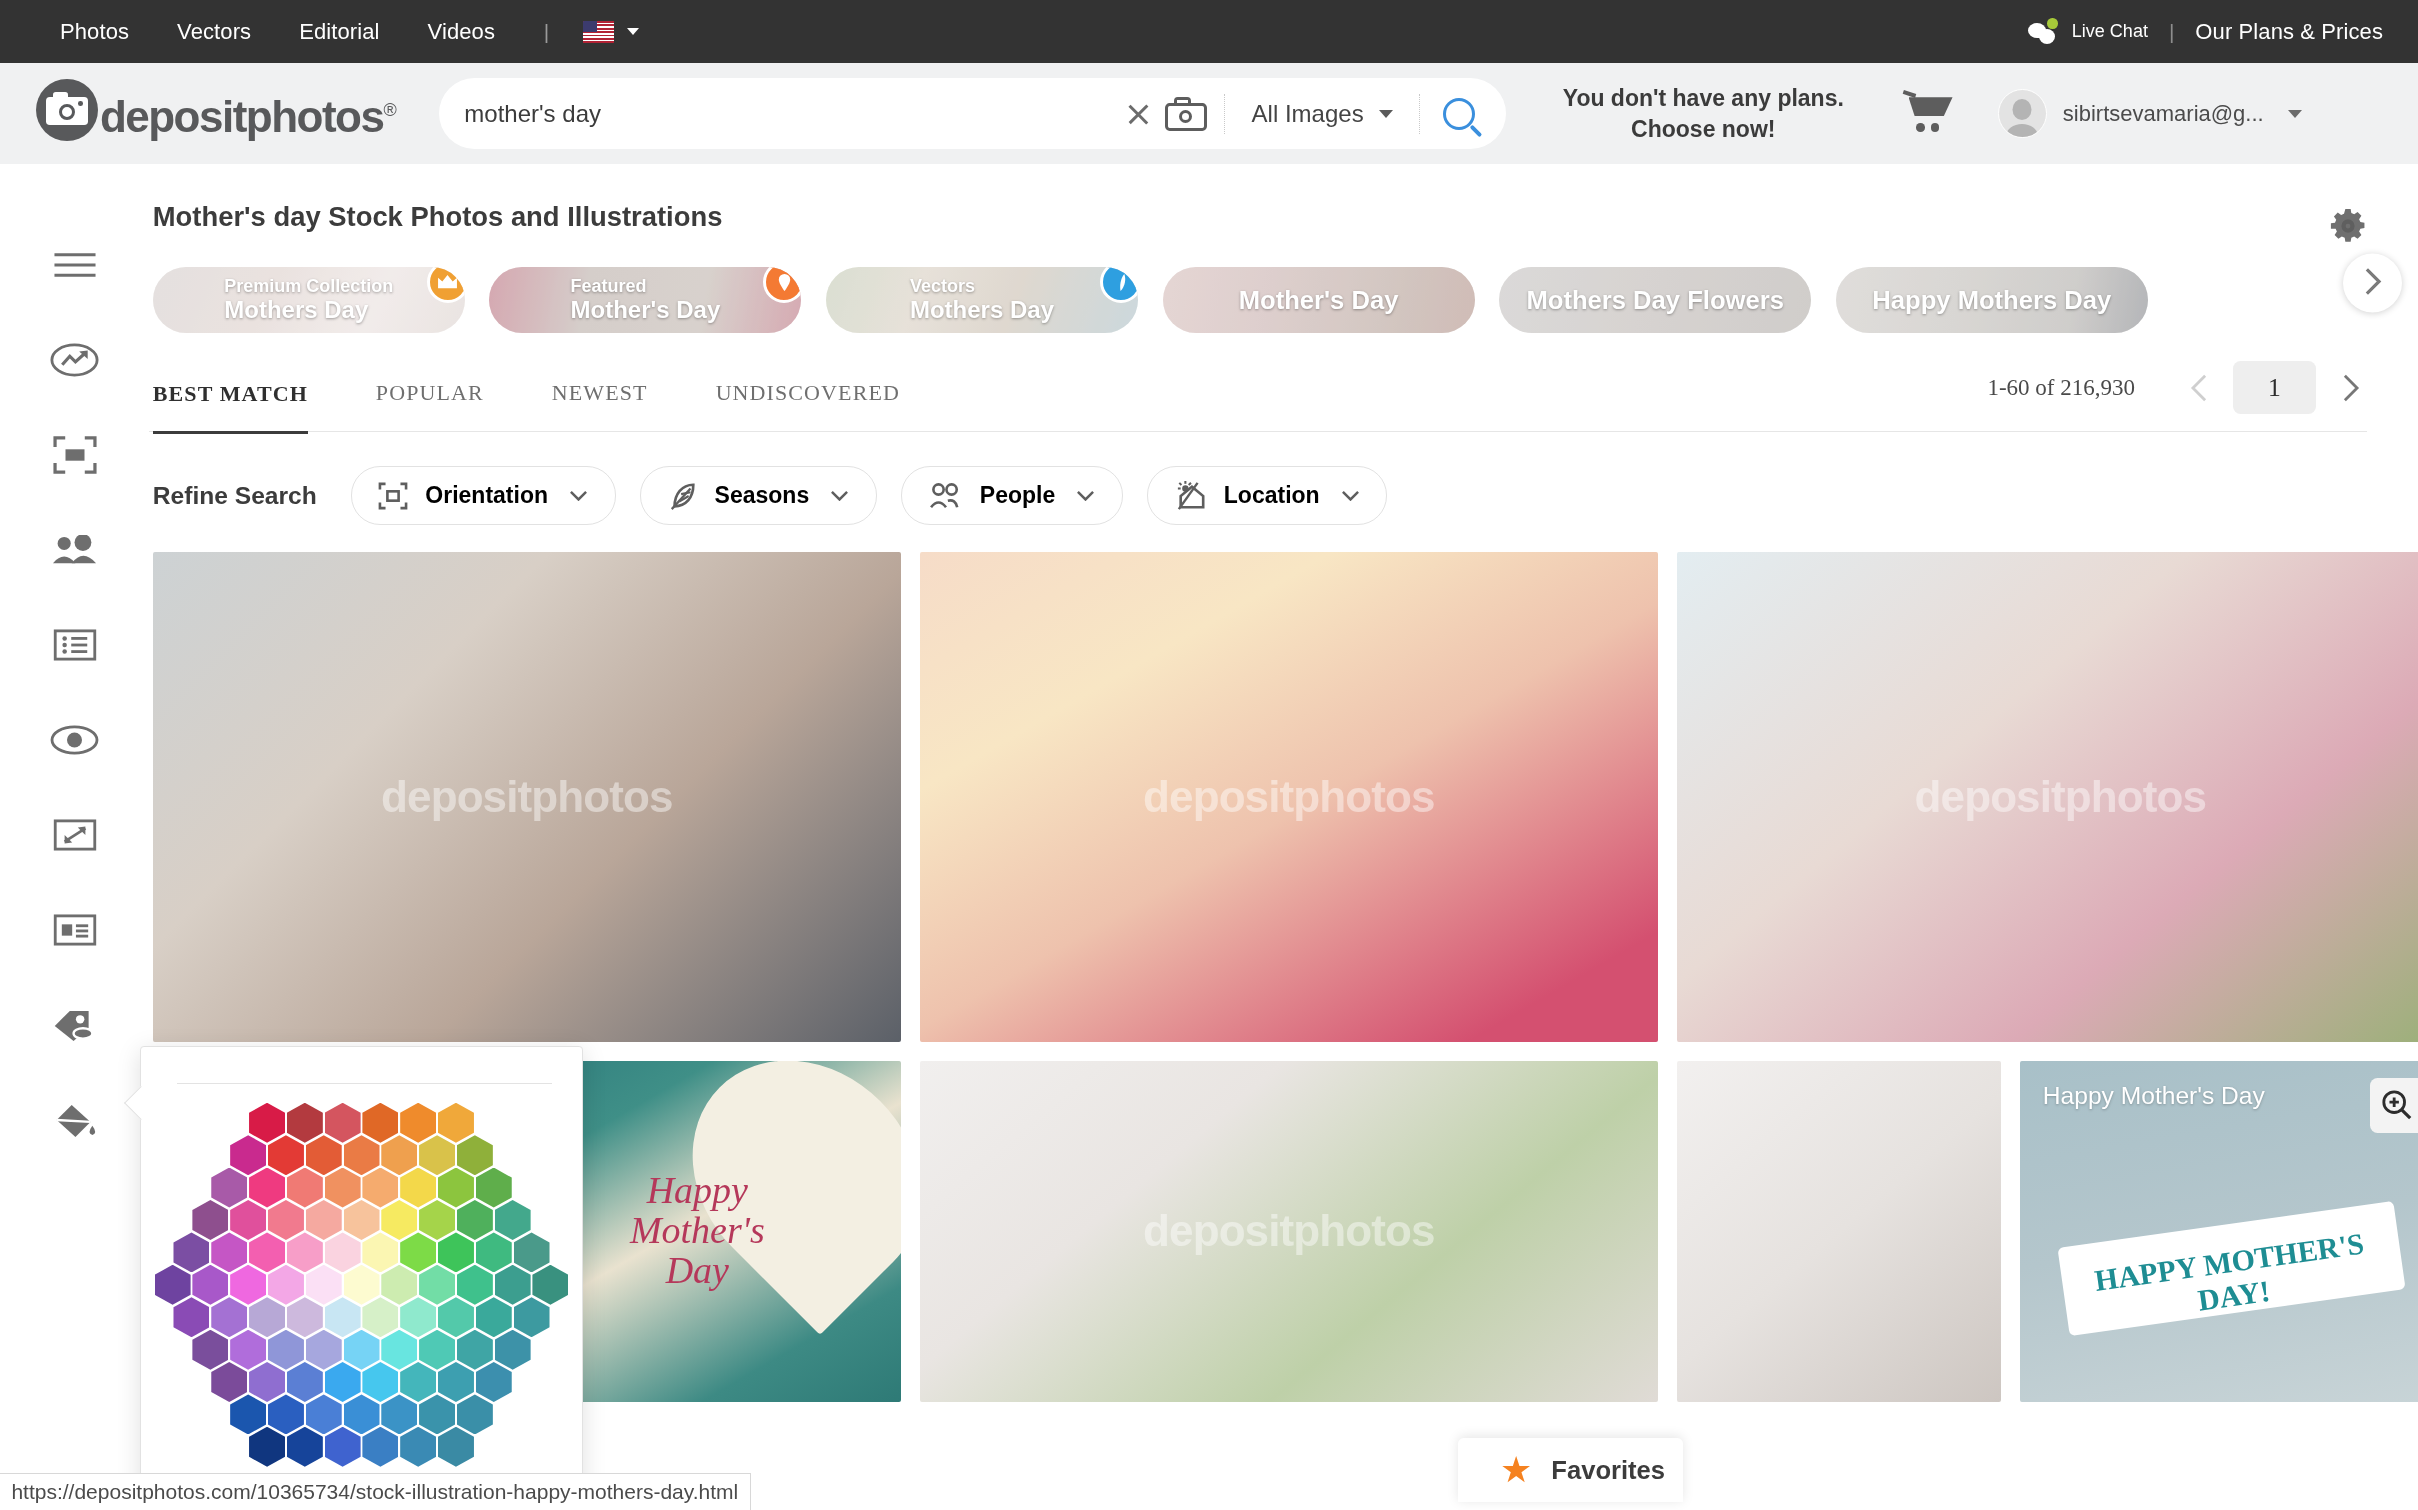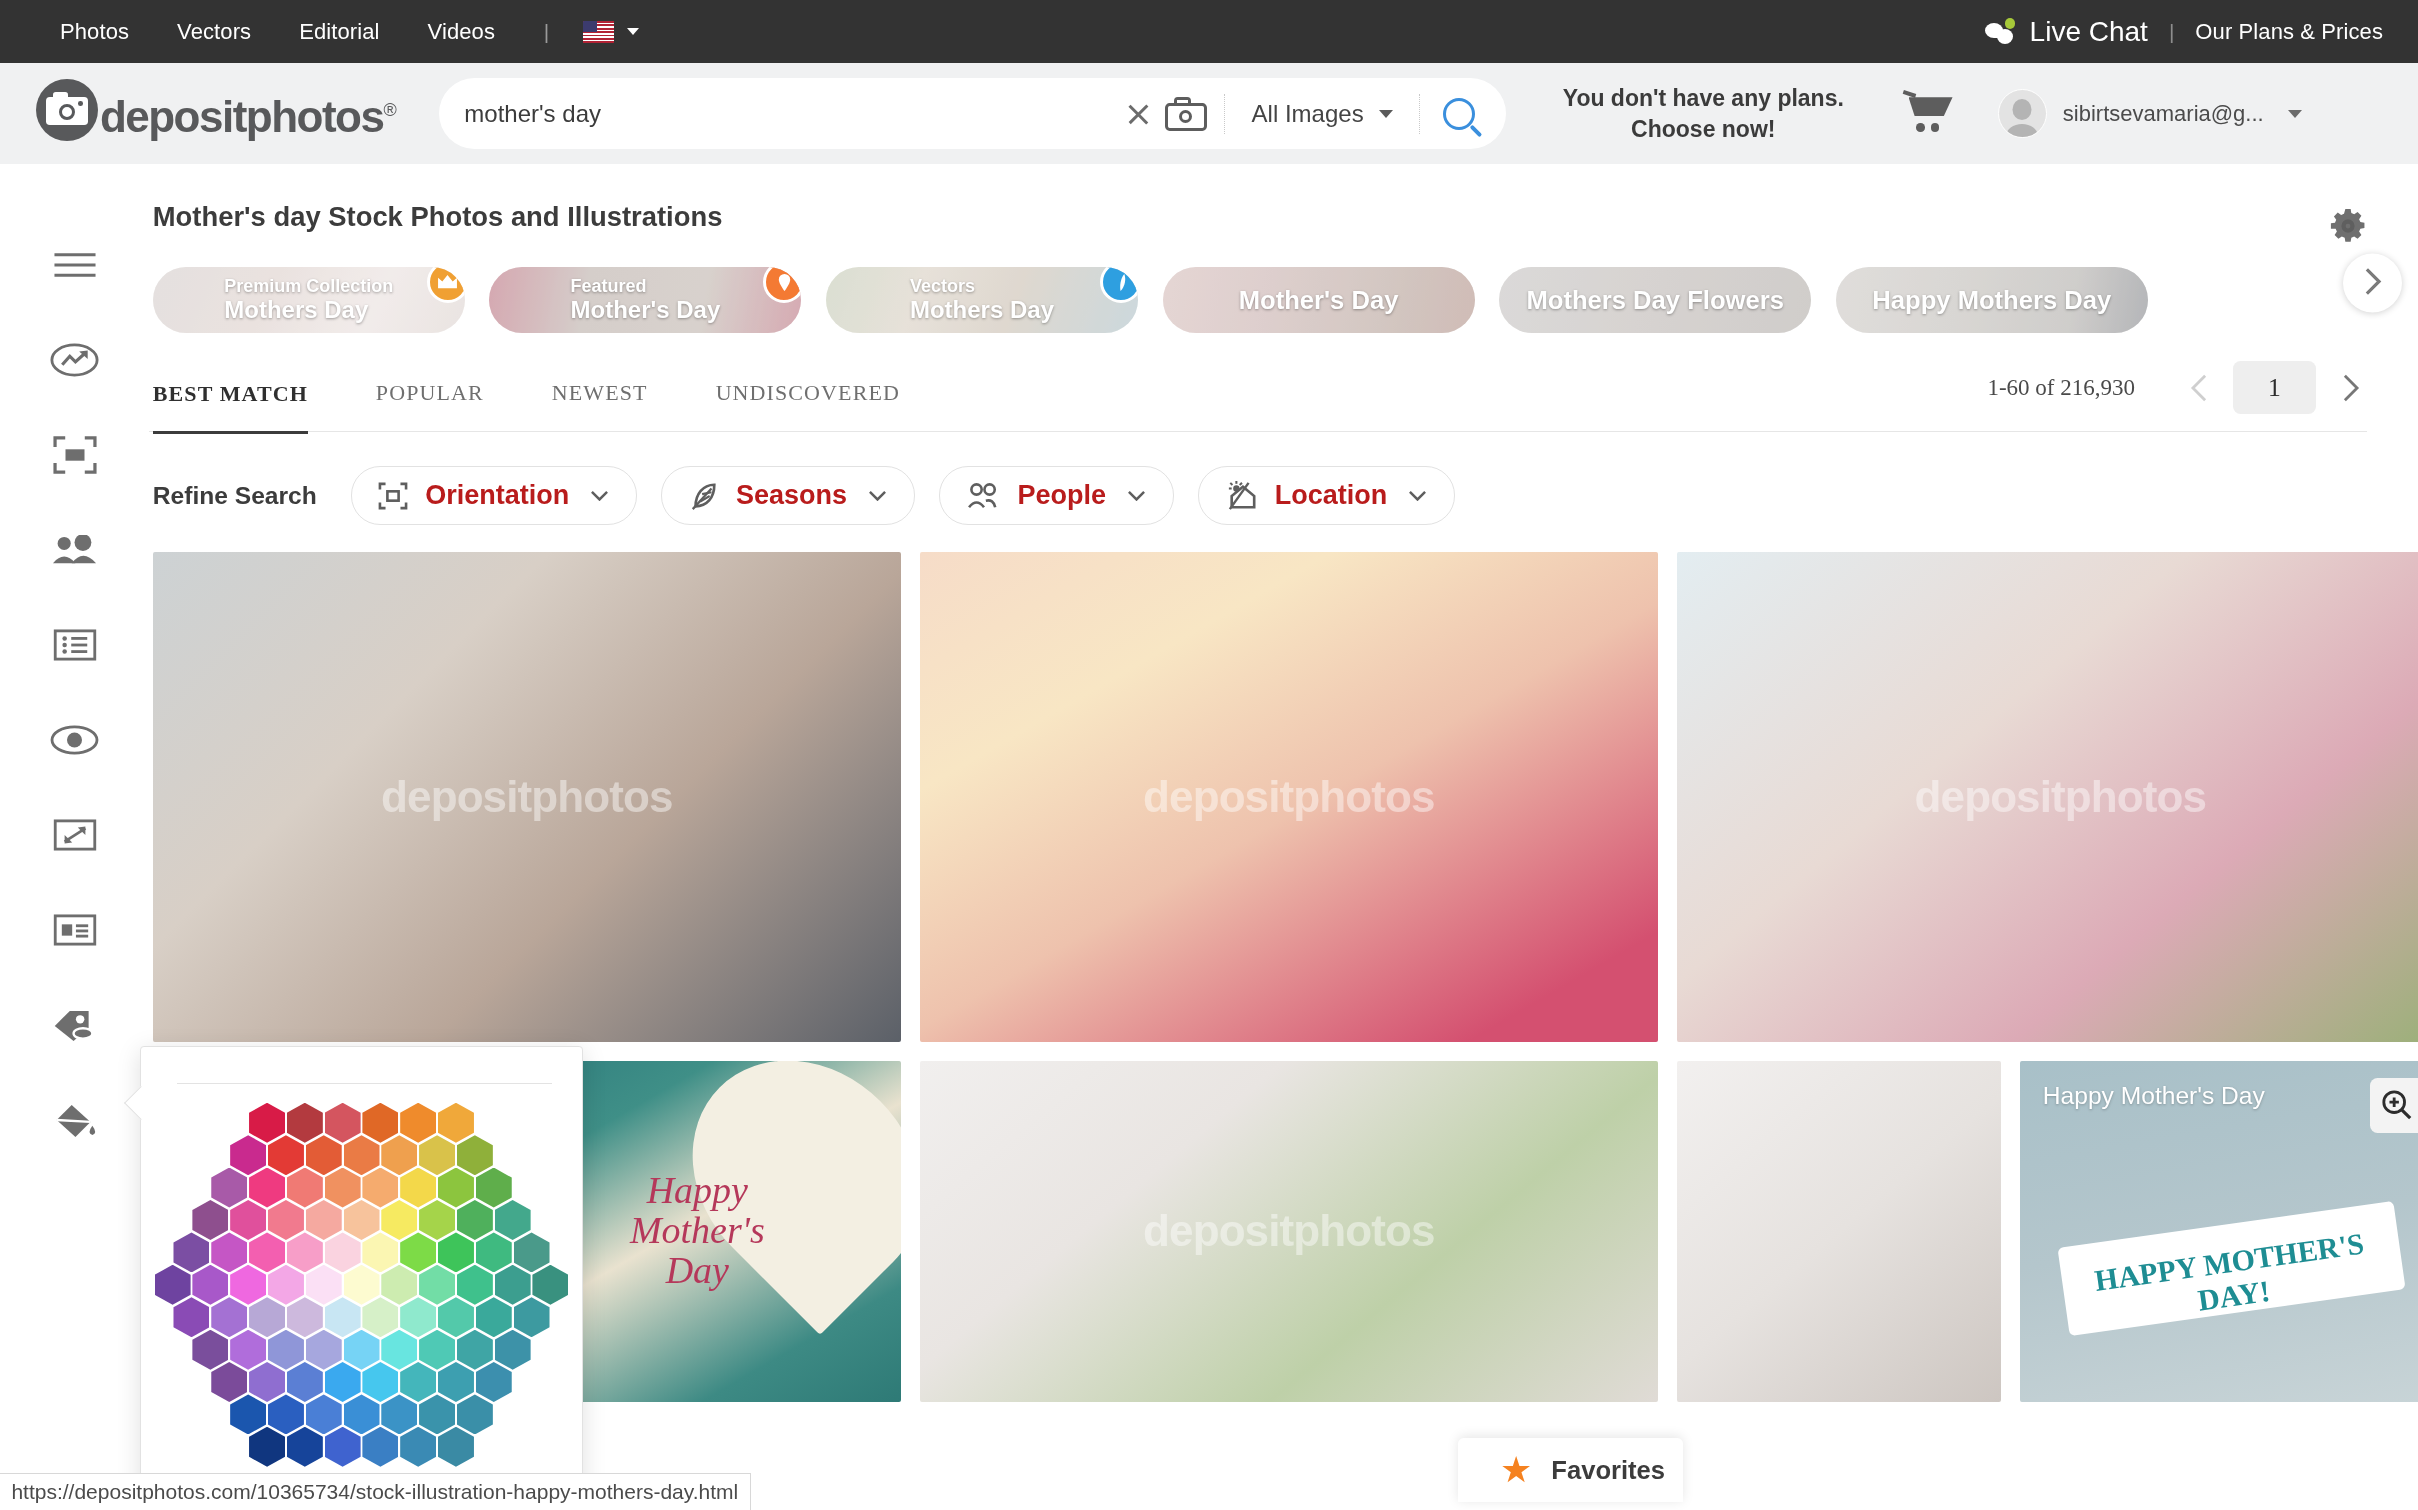--- a/index.html
+++ b/index.html
@@ -31,21 +31,21 @@
   .flag .canton { position: absolute; left: 0; top: 0; width: 14px; height: 11.7px;
     background: #3c3b6e; }
   .caret-down {
     width: 0; height: 0; border-left: 6.6px solid transparent;
     border-right: 6.6px solid transparent; border-top: 7.6px solid #fff;
     margin-left: 12.3px;
   }
   .lang-wrap { display: flex; align-items: center; margin-left: 9.5px; cursor: pointer; }
 
   .topnav-right { margin-left: auto; display: flex; align-items: center; }
-  .livechat { display: flex; align-items: center; font-size: 28px; cursor: pointer; }
+  .livechat { display: flex; align-items: center; font-size: 18px; cursor: pointer; }
   .chat-icon { position: relative; width: 32px; height: 26.5px; margin-right: 12.3px; }
   .chat-icon .b1 { position: absolute; left: 0; top: 4.7px; width: 18px; height: 15px;
     background: #fff; border-radius: 50% 50% 3.8px 50%; }
   .chat-icon .b2 { position: absolute; left: 11.4px; top: 10.4px; width: 16px; height: 15px;
     background: #fff; border-radius: 50%; }
   .chat-icon .dot { position: absolute; right: 1.9px; top: 0; width: 10.4px; height: 10.4px;
     background: #a6c939; border-radius: 50%; }
   .pipe2 { color: #8d8d8d; margin: 0 21px; font-size: 21px; }
 
   
@@ -203,21 +203,21 @@
   }
 
   
   .refine { display: flex; align-items: center; padding: 34px 0 0 3.8px; }
   .refine-label { font-size: 24.6px; font-weight: 700; color: #3c3c3c; margin-right: 34px; }
   .chip {
     height: 59px; border: 1.9px solid #e2e2e2; border-radius: 29px; display: flex;
     align-items: center; padding: 0 26.5px; margin-right: 24.6px; cursor: pointer; background:#fff;
   }
   .chip-ico { margin-right: 17px; display: flex; }
-  .chip-txt { font-size: 27px; color: #b91c1c; font-weight: 600; }
+  .chip-txt { font-size: 23px; color: #000000; font-weight: 600; }
   .chip-caret { margin-left: 21px; }
 
   
   .grid { display: flex; gap: 19px; padding: 26.5px 52px 0 3.8px; }
   .gcol { display: flex; flex-direction: column; gap: 19px; }
   .tile { position: relative; overflow: hidden; border-radius: 1.9px; cursor: pointer; }
   .wm {
     position: absolute; left: 50%; top: 50%; transform: translate(-50%,-50%);
     font-size: 44px; color: rgba(255,255,255,.45); font-weight: 700; white-space: nowrap;
     letter-spacing: -0.9px; pointer-events: none;

